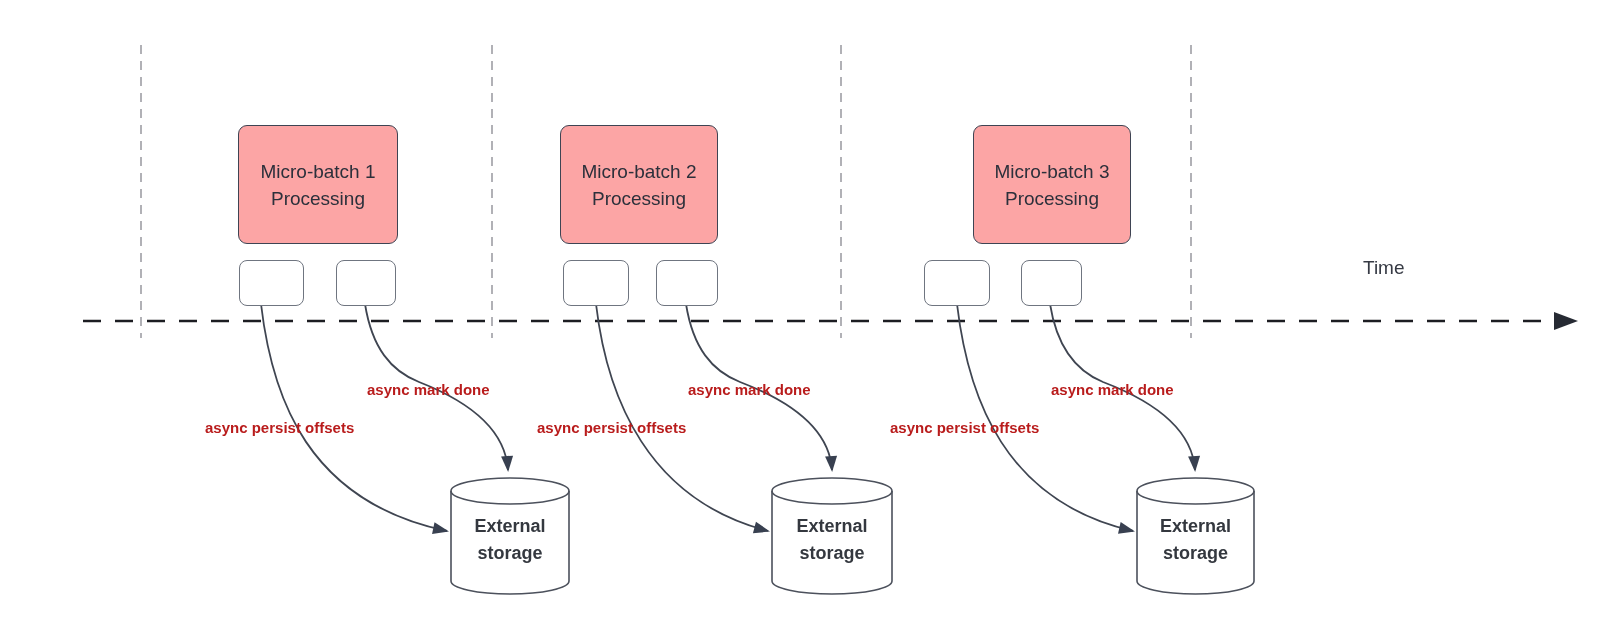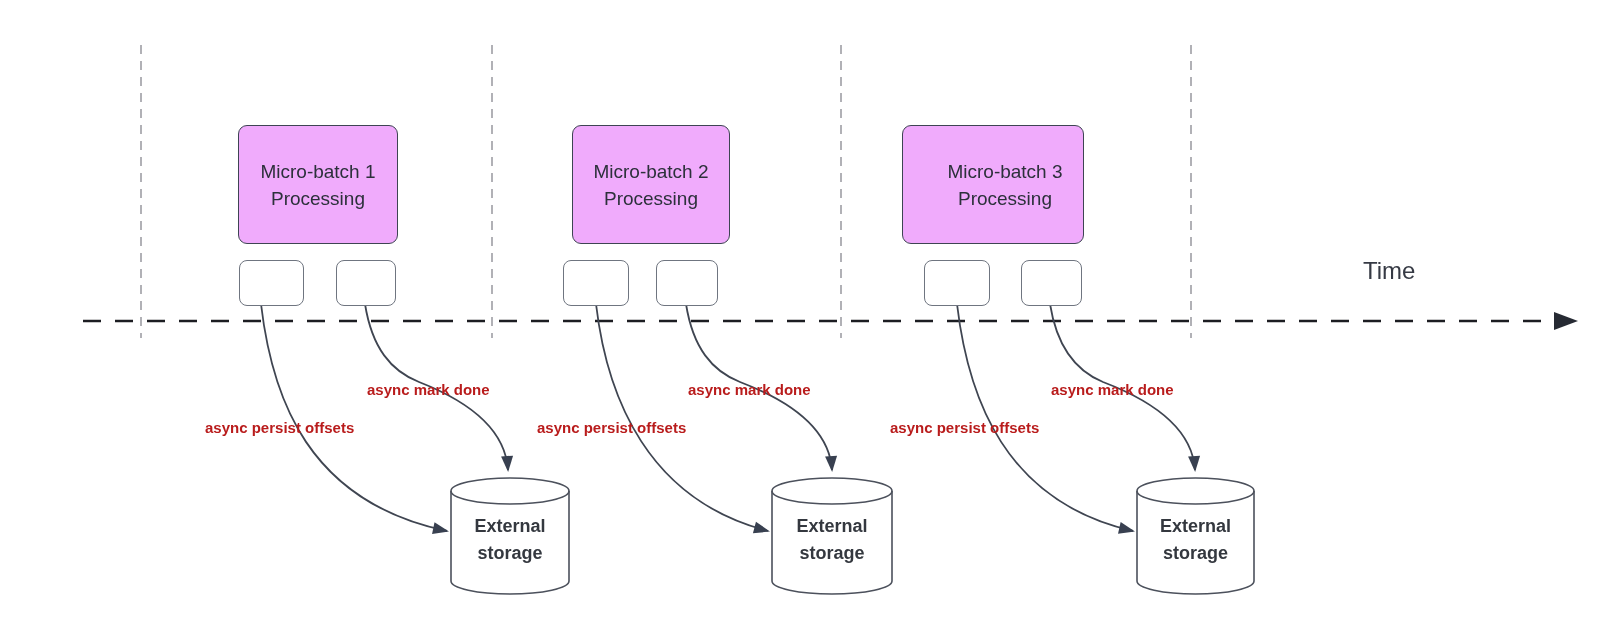--- a/index.html
+++ b/index.html
@@ -18,21 +18,21 @@
   }
   .bigbox {
     position: absolute;
     display: flex;
     align-items: center;
     justify-content: center;
     text-align: center;
     white-space: pre-line;
     border: 1.5px solid #3e4453;
     border-radius: 9px;
-    background: #f0abfc;
+    background: #fca5a5;
     color: #2c303b;
     font-size: 19px;
     line-height: 27px;
   }
   .smallbox {
     position: absolute;
     border: 1.5px solid #6f7580;
     border-radius: 8px;
     background: #ffffff;
   }
@@ -48,21 +48,21 @@
     text-align: center;
     white-space: pre-line;
     color: #34383f;
     font-size: 18px;
     line-height: 27px;
     font-weight: bold;
   }
   .time-label {
     position: absolute;
     color: #363a44;
-    font-size: 24px;
+    font-size: 19px;
     white-space: nowrap;
   }
 </style>
 </head>
 <body>
 
 <div class="canvas">
 
   <svg class="overlay-svg" viewBox="0 0 1600 642" xmlns="http://www.w3.org/2000/svg">
     <defs>
@@ -104,30 +104,30 @@
 
   <div class="bigbox" style="left:238px; top:125px; width:158px; height:117px;">Micro-batch 1
 Processing</div>
   <div class="smallbox" style="left:239px; top:260px; width:63px; height:44px;"></div>
   <div class="smallbox" style="left:336px; top:260px; width:58px; height:44px;"></div>
   <div class="blabel" style="left:205px; top:419px;">async persist offsets</div>
   <div class="blabel" style="left:367px; top:381px;">async mark done</div>
   <div class="cyl-label" style="left:451px; top:513px; width:118px;">External
 storage</div>
 
-  <div class="bigbox" style="left:560px; top:125px; width:156px; height:117px;margin-left:12px;">Micro-batch 2
+  <div class="bigbox" style="left:560px; top:125px; width:156px; height:117px;">Micro-batch 2
 Processing</div>
   <div class="smallbox" style="left:563px; top:260px; width:64px; height:44px;"></div>
   <div class="smallbox" style="left:656px; top:260px; width:60px; height:44px;"></div>
   <div class="blabel" style="left:537px; top:419px;">async persist offsets</div>
   <div class="blabel" style="left:688px; top:381px;">async mark done</div>
   <div class="cyl-label" style="left:772px; top:513px; width:120px;">External
 storage</div>
 
-  <div class="bigbox" style="left:902px; top:125px; width:156px; height:117px;padding-left:24px;">Micro-batch 3
+  <div class="bigbox" style="left:973px; top:125px; width:156px; height:117px;">Micro-batch 3
 Processing</div>
   <div class="smallbox" style="left:924px; top:260px; width:64px; height:44px;"></div>
   <div class="smallbox" style="left:1021px; top:260px; width:59px; height:44px;"></div>
   <div class="blabel" style="left:890px; top:419px;">async persist offsets</div>
   <div class="blabel" style="left:1051px; top:381px;">async mark done</div>
   <div class="cyl-label" style="left:1137px; top:513px; width:117px;">External
 storage</div>
 
   <div class="time-label" style="left:1363px; top:257px;">Time</div>
 

